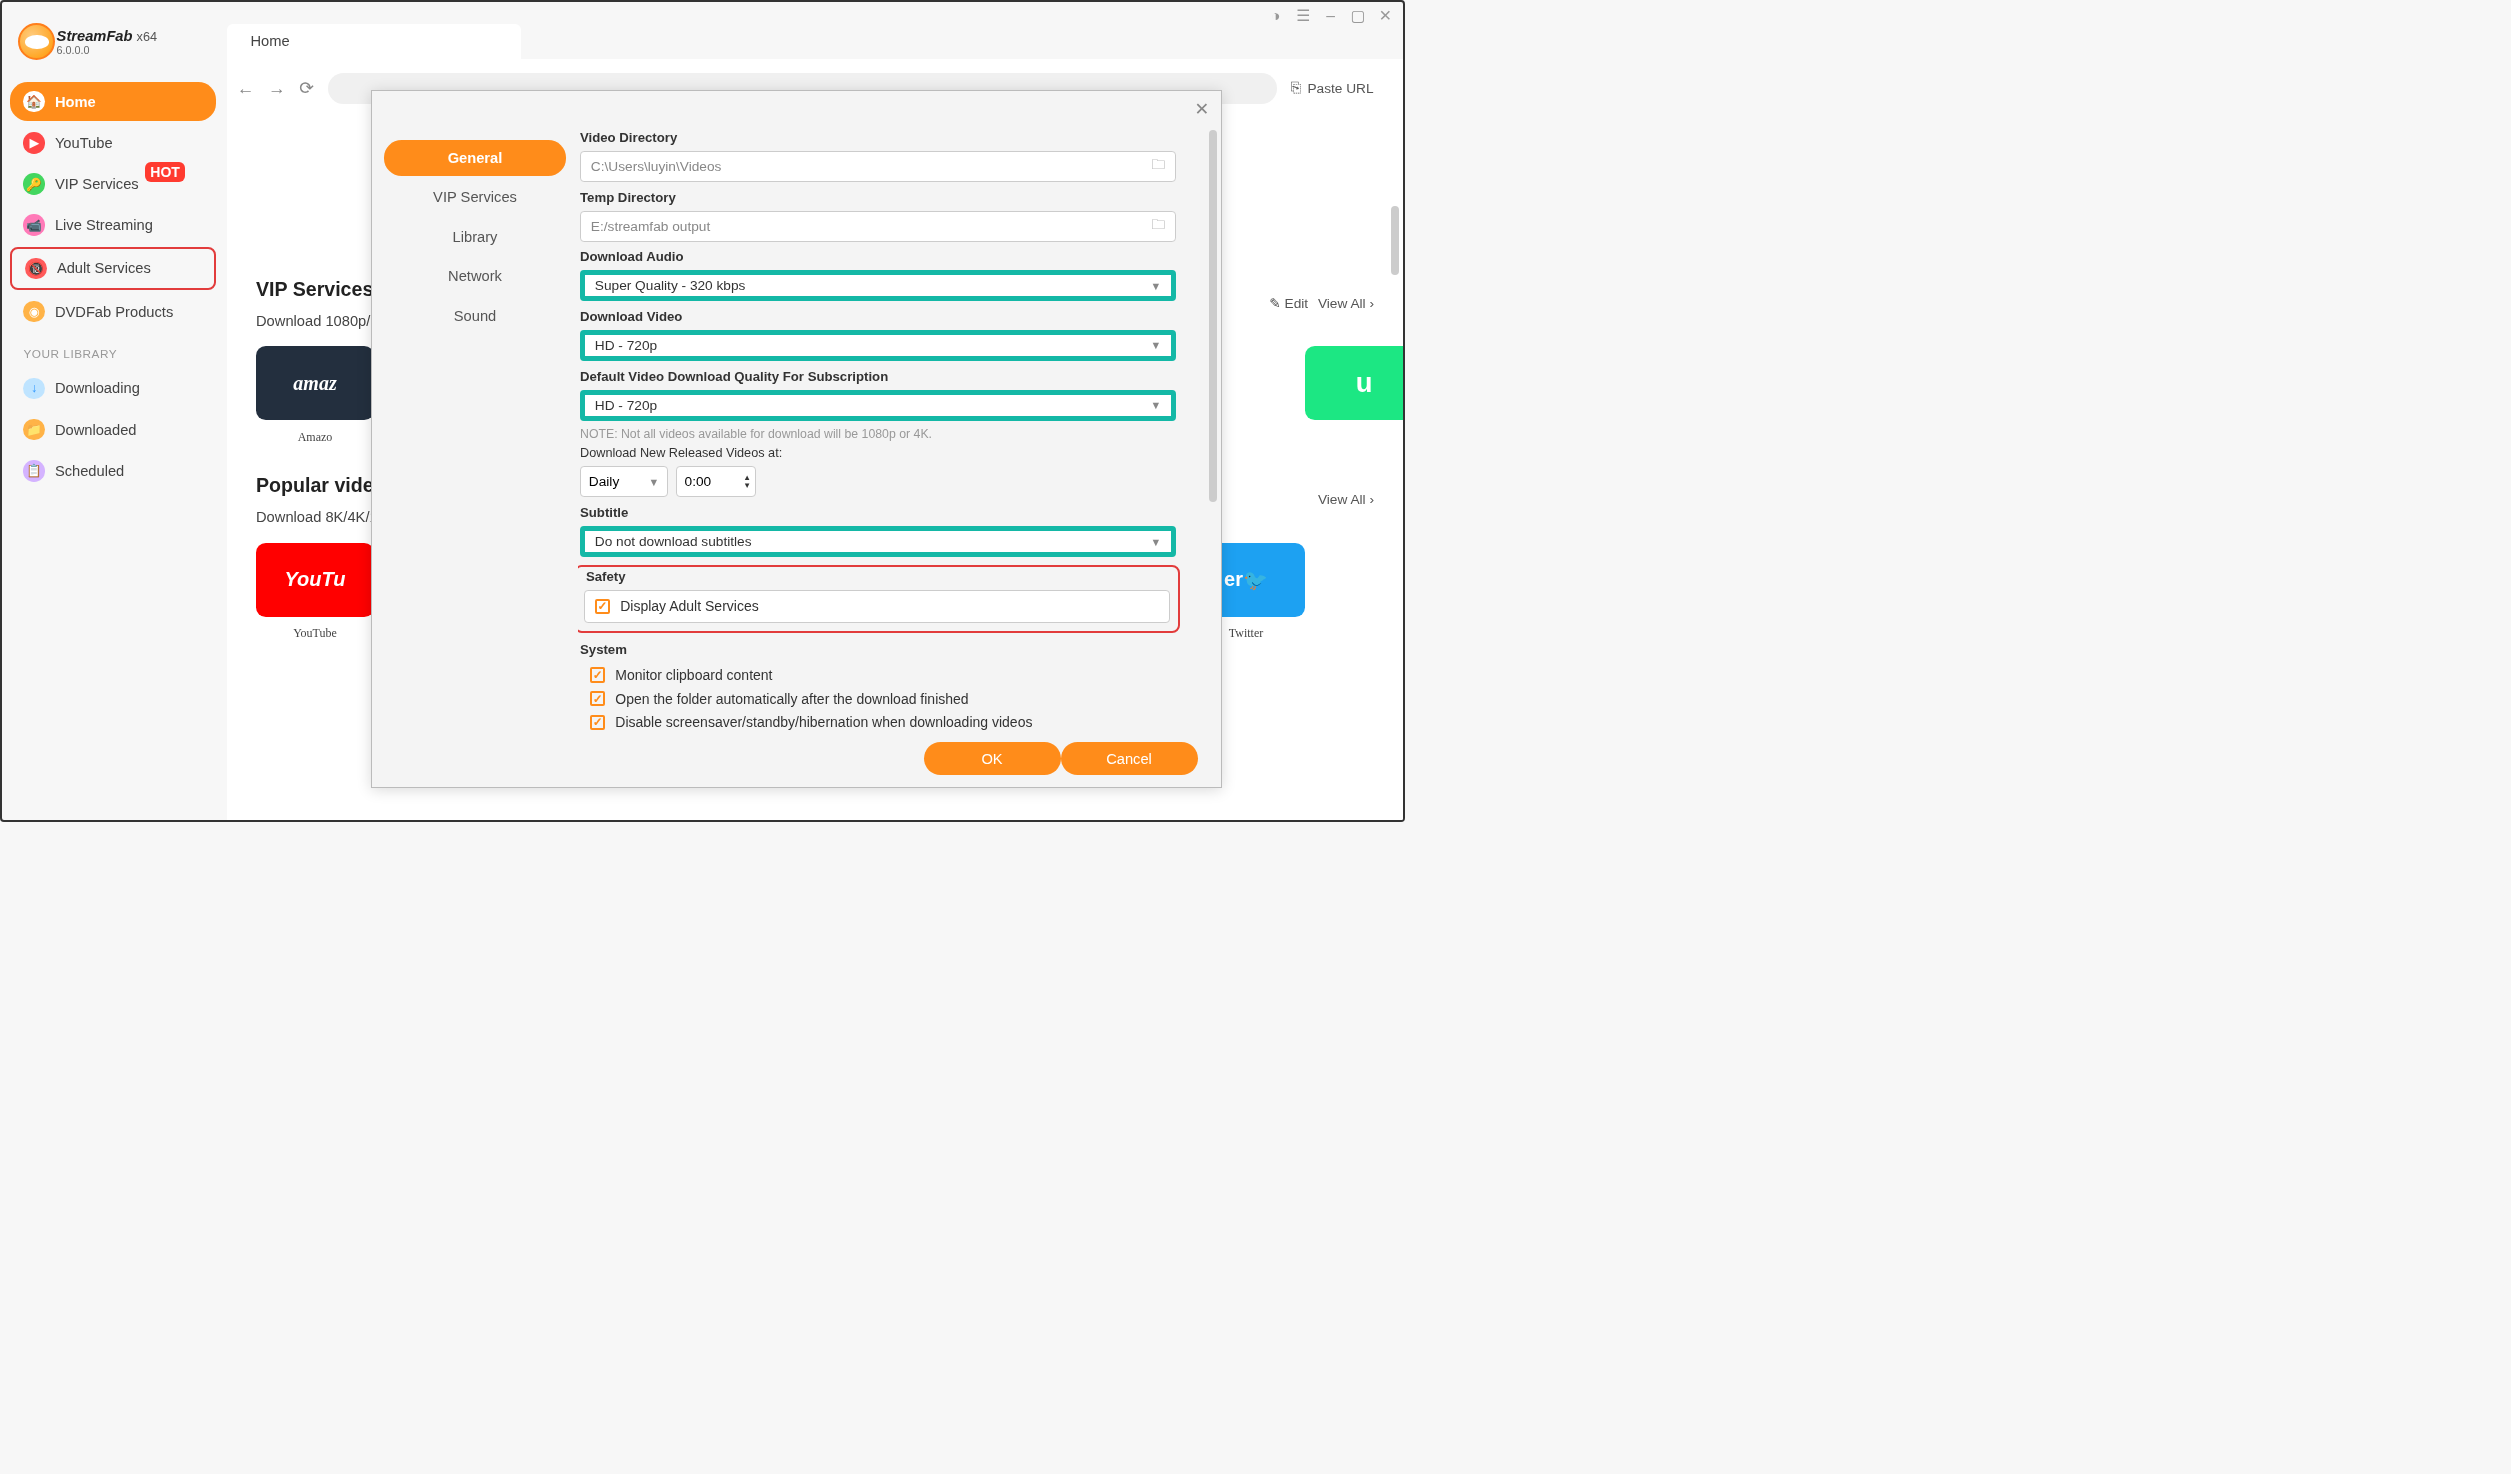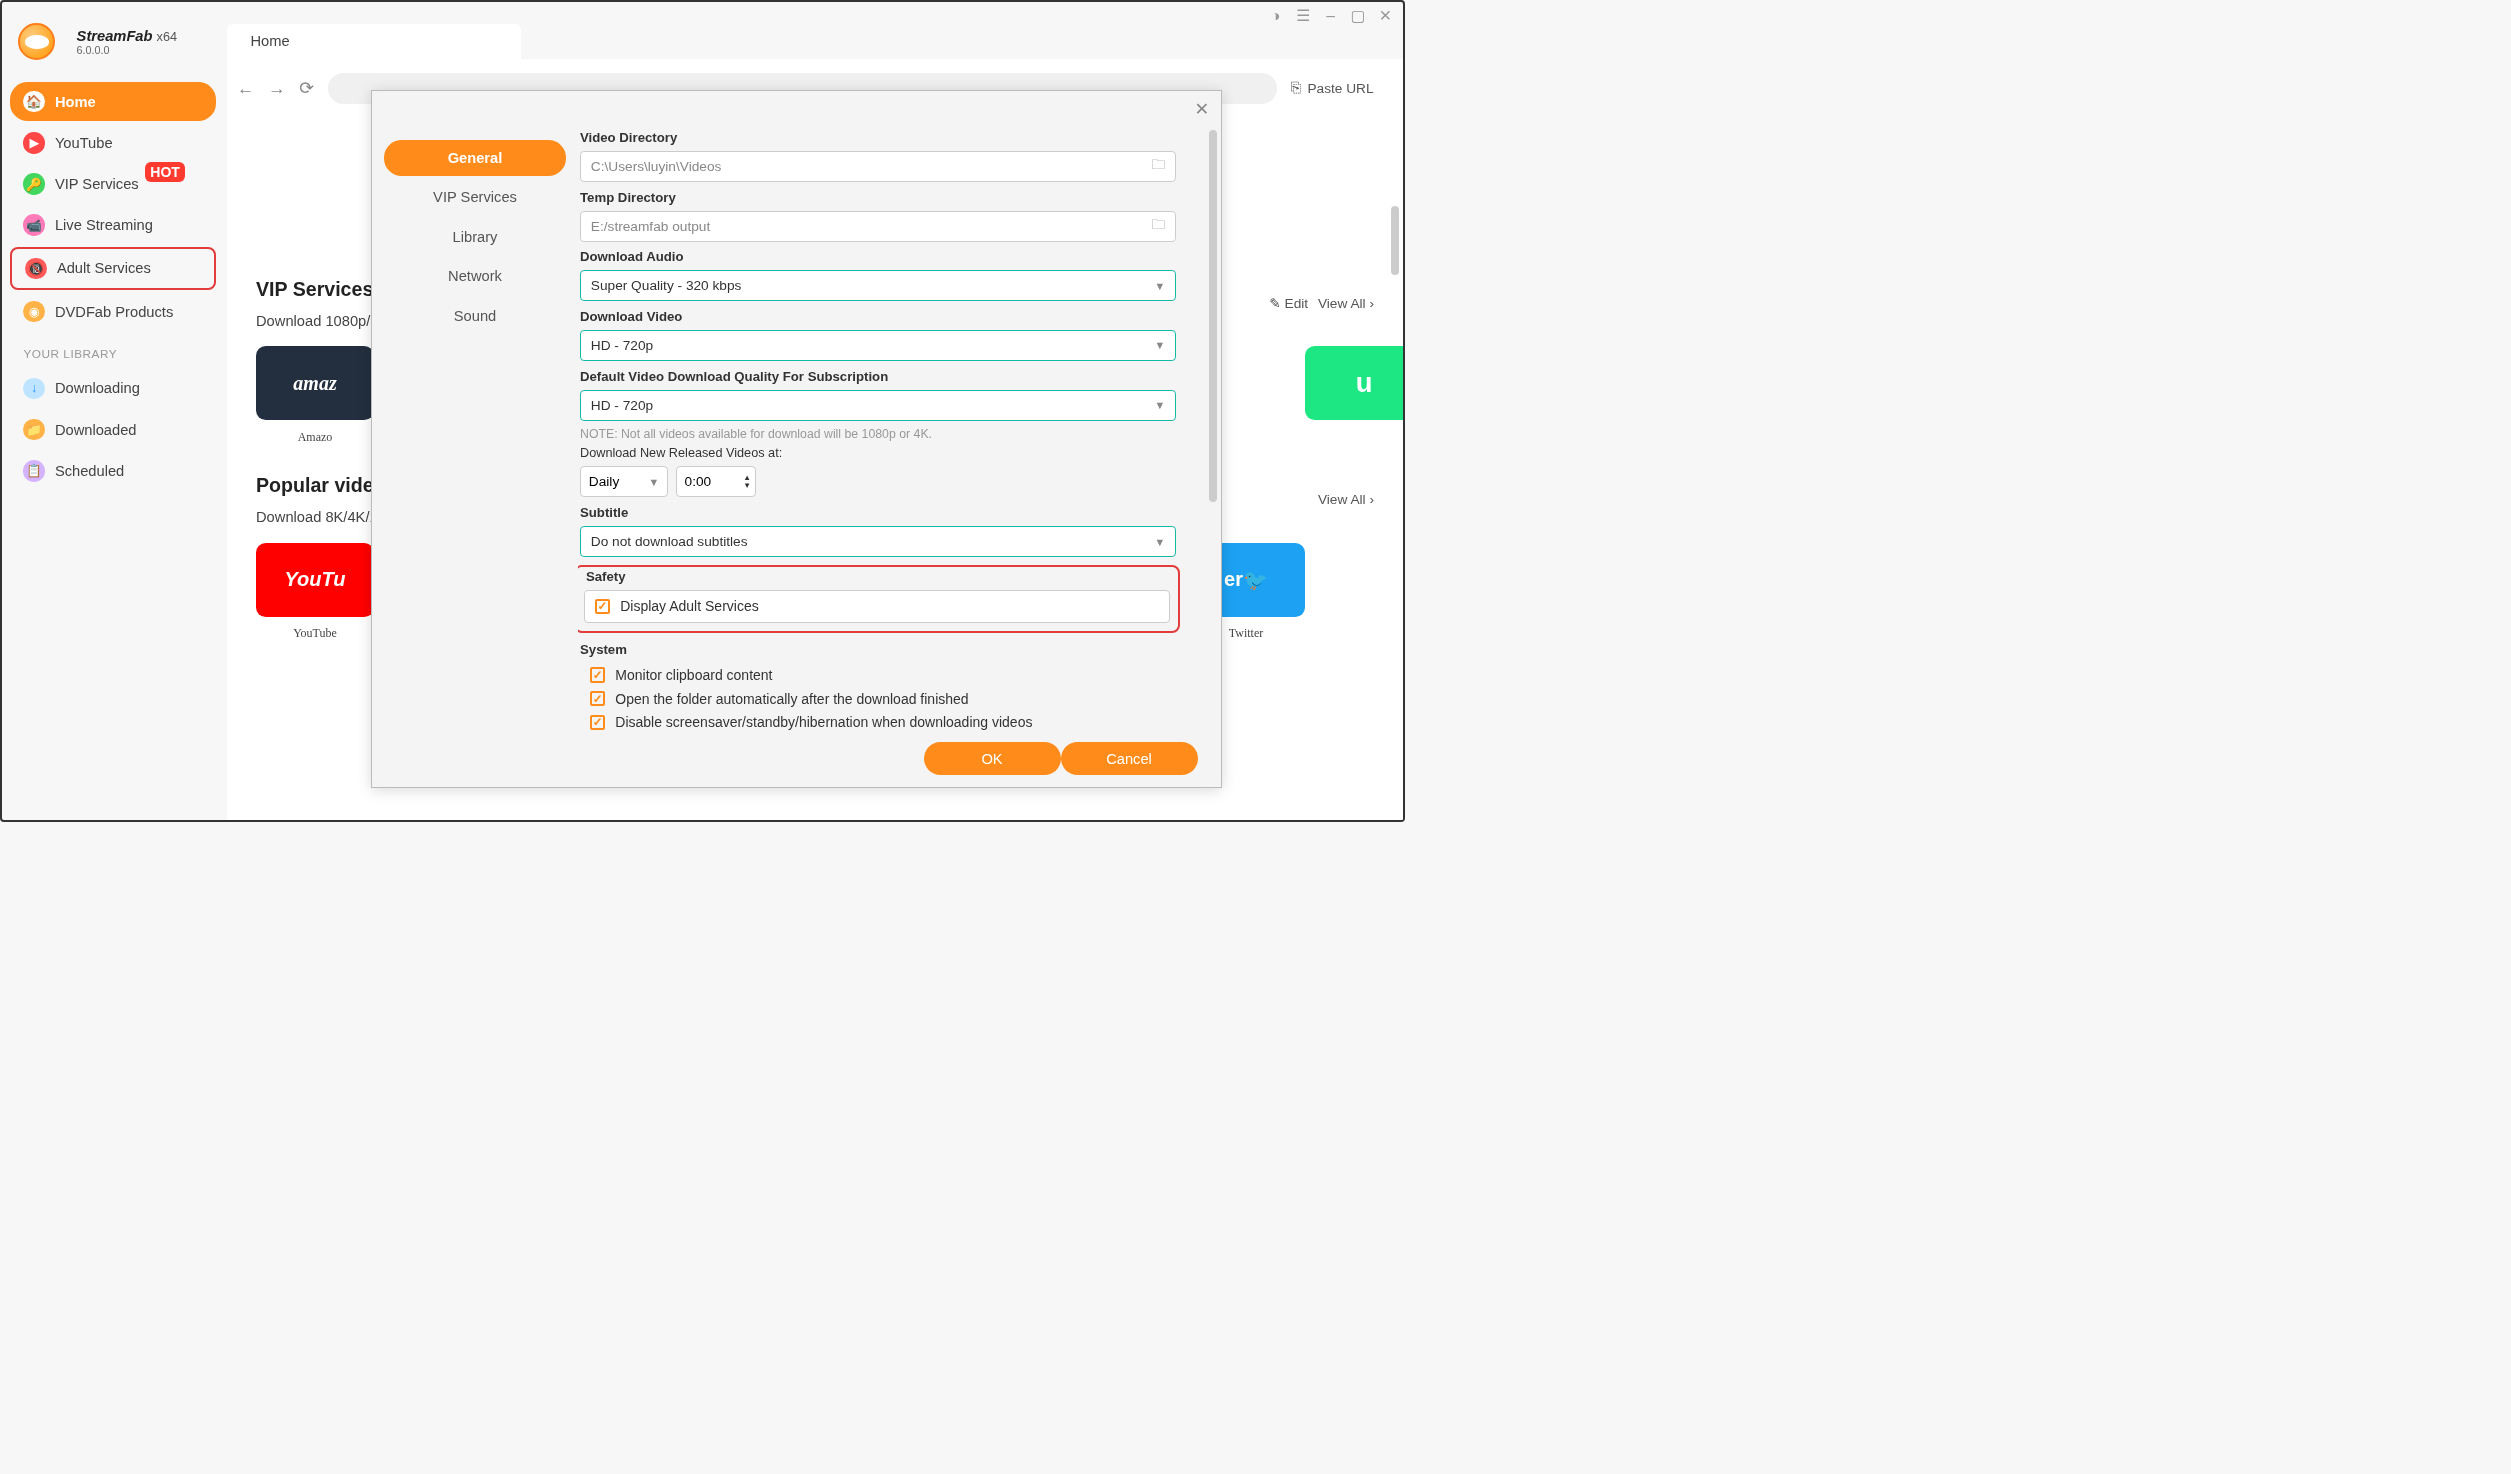--- a/index.html
+++ b/index.html
@@ -4,21 +4,21 @@
 <style>
 * { margin: 0; padding: 0; box-sizing: border-box; font-family: Arial, sans-serif; }
 body { background: #f7f7f7; width: 1405px; height: 822px; overflow: hidden; position: relative; border: 2px solid #333; border-radius: 3.9px; }
 
 
 .titlebar { position: absolute; top: 3.9px; right: 7.8px; display: flex; gap: 7.8px; align-items: center; }
 .titlebar .tb-btn { width: 19.6px; height: 19.6px; display: flex; align-items: center; justify-content: center; color: #999; cursor: pointer; font-size: 15.7px; }
 
 
 .sidebar { position: absolute; left: 7.8px; top: 17.6px; width: 206px; }
-.logo-area { display: flex; align-items: center; gap: 22px; padding: 3.9px 7.8px 15.7px 7.8px; }
+.logo-area { display: flex; align-items: center; gap: 2px; padding: 3.9px 7.8px 15.7px 7.8px; }
 .logo-img { width: 37px; height: 37px; border-radius: 50%; background: radial-gradient(circle at 35% 35%, #ffcc80, #ff9800); border: 2px solid #ff7e1b; position: relative; }
 .logo-img::before { content: ''; position: absolute; width: 23.5px; height: 13.7px; background: #fff; border-radius: 50%; top: 9.8px; left: 5.9px; }
 .logo-text { display: flex; flex-direction: column; }
 .logo-title { font-size: 14.7px; font-weight: bold; font-style: italic; color: #222; }
 .logo-title .x64 { font-style: normal; font-weight: normal; font-size: 12.7px; color: #555; }
 .logo-ver { font-size: 10.8px; color: #666; }
 
 .nav { display: flex; flex-direction: column; gap: 2px; margin-top: 5.9px; }
 .nav-item { display: flex; align-items: center; gap: 9.8px; padding: 8.8px 13.7px; border-radius: 17.6px; color: #444; font-size: 14.7px; cursor: pointer; position: relative; }
 .nav-item.active { background: #ff8c1a; color: #fff; font-weight: bold; }
@@ -69,21 +69,21 @@
 .modal-close { position: absolute; top: 7.8px; right: 11.8px; color: #888; font-size: 17.6px; cursor: pointer; }
 .modal-sidebar { width: 206px; padding: 49px 11.8px; display: flex; flex-direction: column; gap: 3.9px; }
 .ms-item { padding: 9.8px; text-align: center; border-radius: 17.6px; font-size: 14.7px; color: #555; cursor: pointer; }
 .ms-item.active { background: #ff8c1a; color: #fff; font-weight: bold; }
 .modal-body { flex: 1; padding: 39px 23.5px 9.8px 2px; overflow: hidden; position: relative; }
 .modal-scroll { position: absolute; right: 3.9px; top: 39px; width: 7.8px; height: 372px; background: #ccc; border-radius: 3.9px; }
 
 .form-group { margin-bottom: 7.8px; }
 .form-label { font-size: 13.2px; font-weight: bold; color: #333; margin-bottom: 5.9px; display: block; }
 .form-input { width: 596px; height: 31px; background: #fff; border: 1px solid #ccc; border-radius: 3.9px; padding: 0 9.8px; font-size: 13.7px; color: #888; display: flex; align-items: center; justify-content: space-between; }
-.form-select { width: 596px; height: 31px; background: #fff; border: 1px solid #14b8a6; border-radius: 3.9px; padding: 0 9.8px; font-size: 13.7px; color: #333; display: flex; align-items: center; justify-content: space-between; cursor: pointer; }
+.form-select { width: 596px; height: 31px; background: #fff; border: 5px solid #14b8a6; border-radius: 3.9px; padding: 0 9.8px; font-size: 13.7px; color: #333; display: flex; align-items: center; justify-content: space-between; cursor: pointer; }
 .chev { color: #888; font-size: 10.8px; }
 .folder-icon { color: #888; font-size: 13.7px; }
 .note { font-size: 12.3px; color: #999; margin-top: 5.9px; }
 .sched-row { display: flex; gap: 7.8px; align-items: center; margin-top: 5.9px; }
 .sched-select { width: 88px; height: 31px; border: 1px solid #ccc; border-radius: 3.9px; background: #fff; padding: 0 7.8px; display: flex; align-items: center; justify-content: space-between; font-size: 13.7px; }
 .time-input { width: 80px; height: 31px; border: 1px solid #ccc; border-radius: 3.9px; background: #fff; display: flex; align-items: center; padding: 0 3.9px 0 7.8px; font-size: 13.7px; justify-content: space-between; }
 .spinbtns { display: flex; flex-direction: column; font-size: 7.8px; color: #333; line-height: 7.8px; }
 
 .safety-box { border: 2.9px solid #e23c3c; border-radius: 7.8px; padding: 0 7.8px 7.8px 7.8px; width: 606px; margin-left: -5.9px; }
 .safety-box .form-label { margin-top: -1px; background: #f4f4f4; display: inline-block; padding: 0 2px; }

